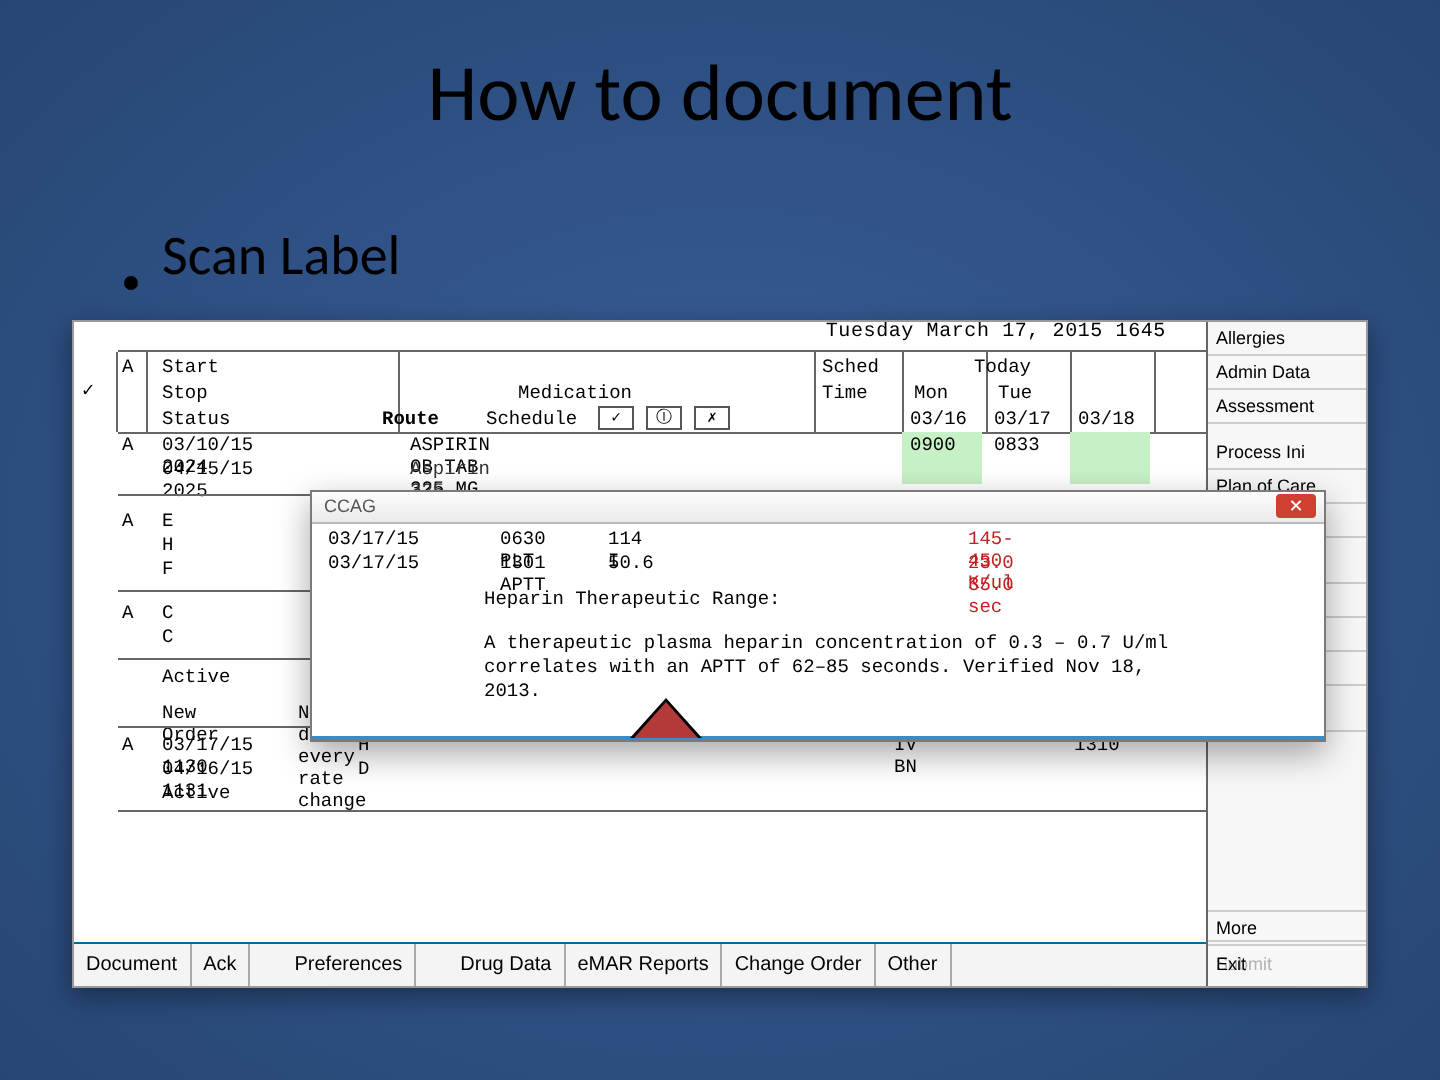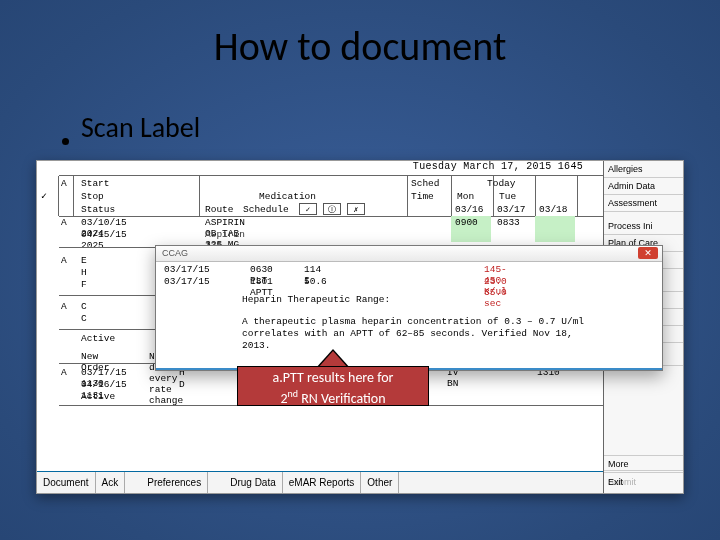--- a/index.html
+++ b/index.html
@@ -104,21 +104,21 @@
   .v4 { left: 392px; }
   .v5 { left: 434px; }
   .v6 { left: 476px; }
   .v7 { left: 518px; }
   .grid-head .hl { position: absolute; font-size: 9.5px; }
   .hl.A    { left: 2px; top: 2px; }
   .hl.start{ left: 22px; top: 2px; }
   .hl.stop { left: 22px; top: 15px; }
   .hl.stat { left: 22px; top: 28px; }
   .hl.med  { left: 200px; top: 15px; }
-  .hl.route{ left: 146px; top: 28px; }
+  .hl.route{ left: 132px; top: 28px; font-weight: bold; }
   .hl.sched{ left: 184px; top: 28px; }
   .mini-box {
     position: absolute; top: 27px; width: 18px; height: 12px;
     border: 1px solid #555; font-size: 8px; text-align: center; line-height: 12px;
   }
   .mb1 { left: 240px; }
   .mb2 { left: 264px; }
   .mb3 { left: 288px; }
   .hl.schedt{ left: 352px; top: 2px; }
   .hl.time  { left: 352px; top: 15px; }
@@ -432,29 +432,26 @@
       <div class="pline pl3">Heparin Therapeutic Range:</div>
       <div class="pline pl4">A therapeutic plasma heparin concentration of 0.3 – 0.7 U/ml</div>
       <div class="pline pl5">correlates with an APTT of 62–85 seconds. Verified Nov 18,</div>
       <div class="pline pl6">2013.</div>
     </div>
     <div class="popup-border-blue"></div>
   </div>
 
   <div class="callout-arrow-border"></div>
   <div class="callout-arrow"></div>
-  <div class="callout">
-    <span>a.PTT results here for</span><br>
-    <span>2</span><span class="sup">nd</span><span> RN Verification</span>
-  </div>
 
   <div class="toolbar">
     <div class="btn">Document</div>
     <div class="btn">Ack</div>
     <div class="gap"></div>
     <div class="btn">Preferences</div>
     <div class="gap"></div>
     <div class="btn">Drug Data</div>
     <div class="btn">eMAR Reports</div>
+    <div class="btn">Change Order</div>
     <div class="btn">Other</div>
   </div>
 
 </div>
 
 </body></html>

